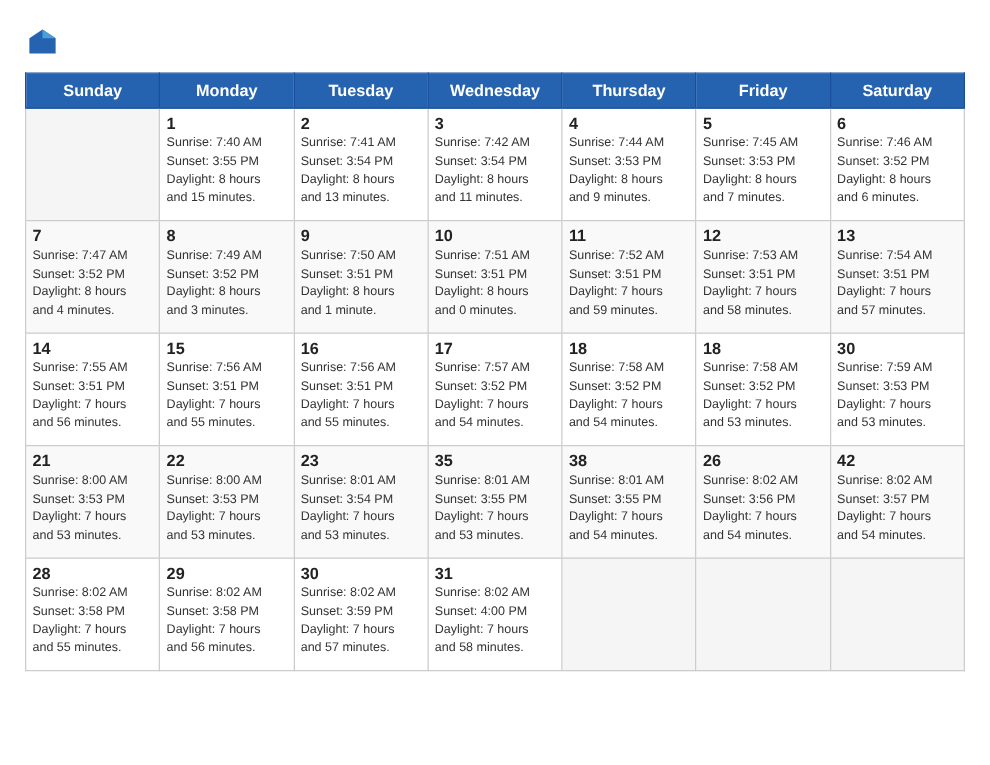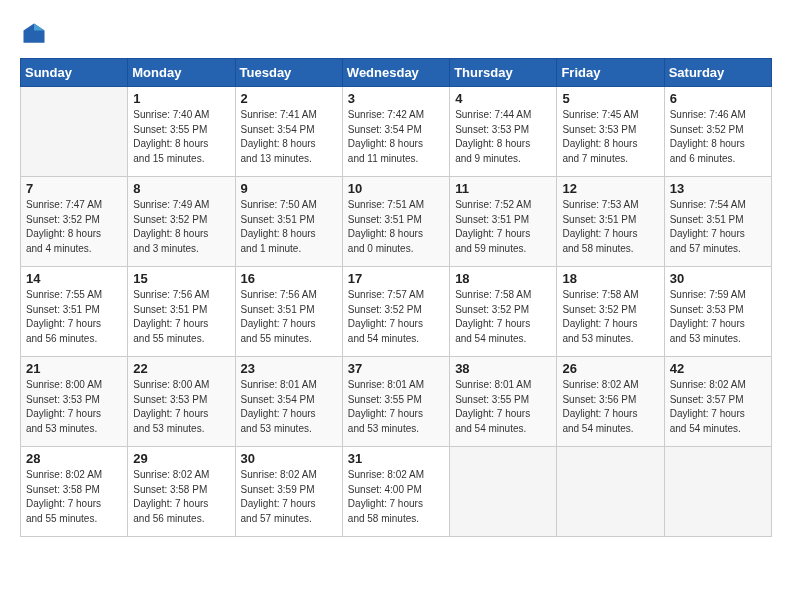--- a/index.html
+++ b/index.html
@@ -51,21 +51,21 @@
       width: 100%;
       border-collapse: collapse;
       border: 1px solid #ccc;
     }
     .calendar thead tr th {
       background-color: #2563b0;
       color: #fff;
       font-size: 13px;
       font-weight: bold;
       padding: 6px 4px;
-      text-align: left;
+      text-align: center;
       border: 1px solid #1a4f9c;
     }
     .calendar tbody tr td {
       border: 1px solid #ccc;
       vertical-align: top;
       padding: 4px 5px;
       width: calc(100% / 7);
       height: 90px;
       background: #fff;
     }
@@ -215,21 +215,21 @@
         </td>
         <td>
           <span class="day-number">22</span>
           <div class="day-info">Sunrise: 8:00 AM<br>Sunset: 3:53 PM<br>Daylight: 7 hours<br>and 53 minutes.</div>
         </td>
         <td>
           <span class="day-number">23</span>
           <div class="day-info">Sunrise: 8:01 AM<br>Sunset: 3:54 PM<br>Daylight: 7 hours<br>and 53 minutes.</div>
         </td>
         <td>
-          <span class="day-number">37</span>
+          <span class="day-number">35</span>
           <div class="day-info">Sunrise: 8:01 AM<br>Sunset: 3:55 PM<br>Daylight: 7 hours<br>and 53 minutes.</div>
         </td>
         <td>
           <span class="day-number">38</span>
           <div class="day-info">Sunrise: 8:01 AM<br>Sunset: 3:55 PM<br>Daylight: 7 hours<br>and 54 minutes.</div>
         </td>
         <td>
           <span class="day-number">26</span>
           <div class="day-info">Sunrise: 8:02 AM<br>Sunset: 3:56 PM<br>Daylight: 7 hours<br>and 54 minutes.</div>
         </td>

